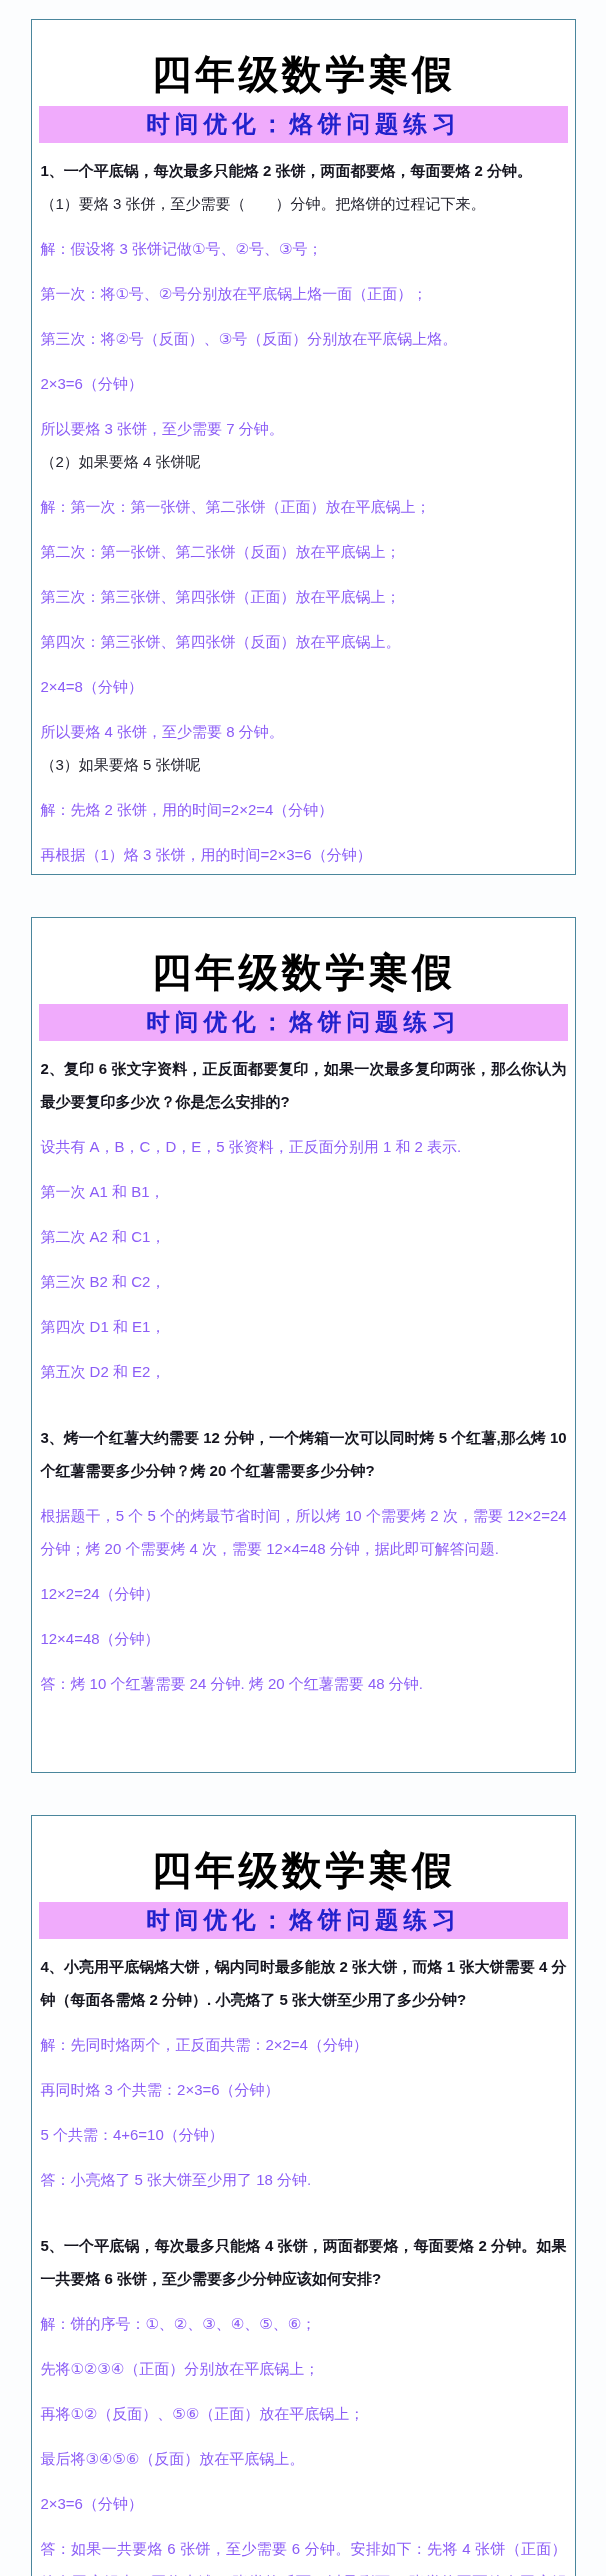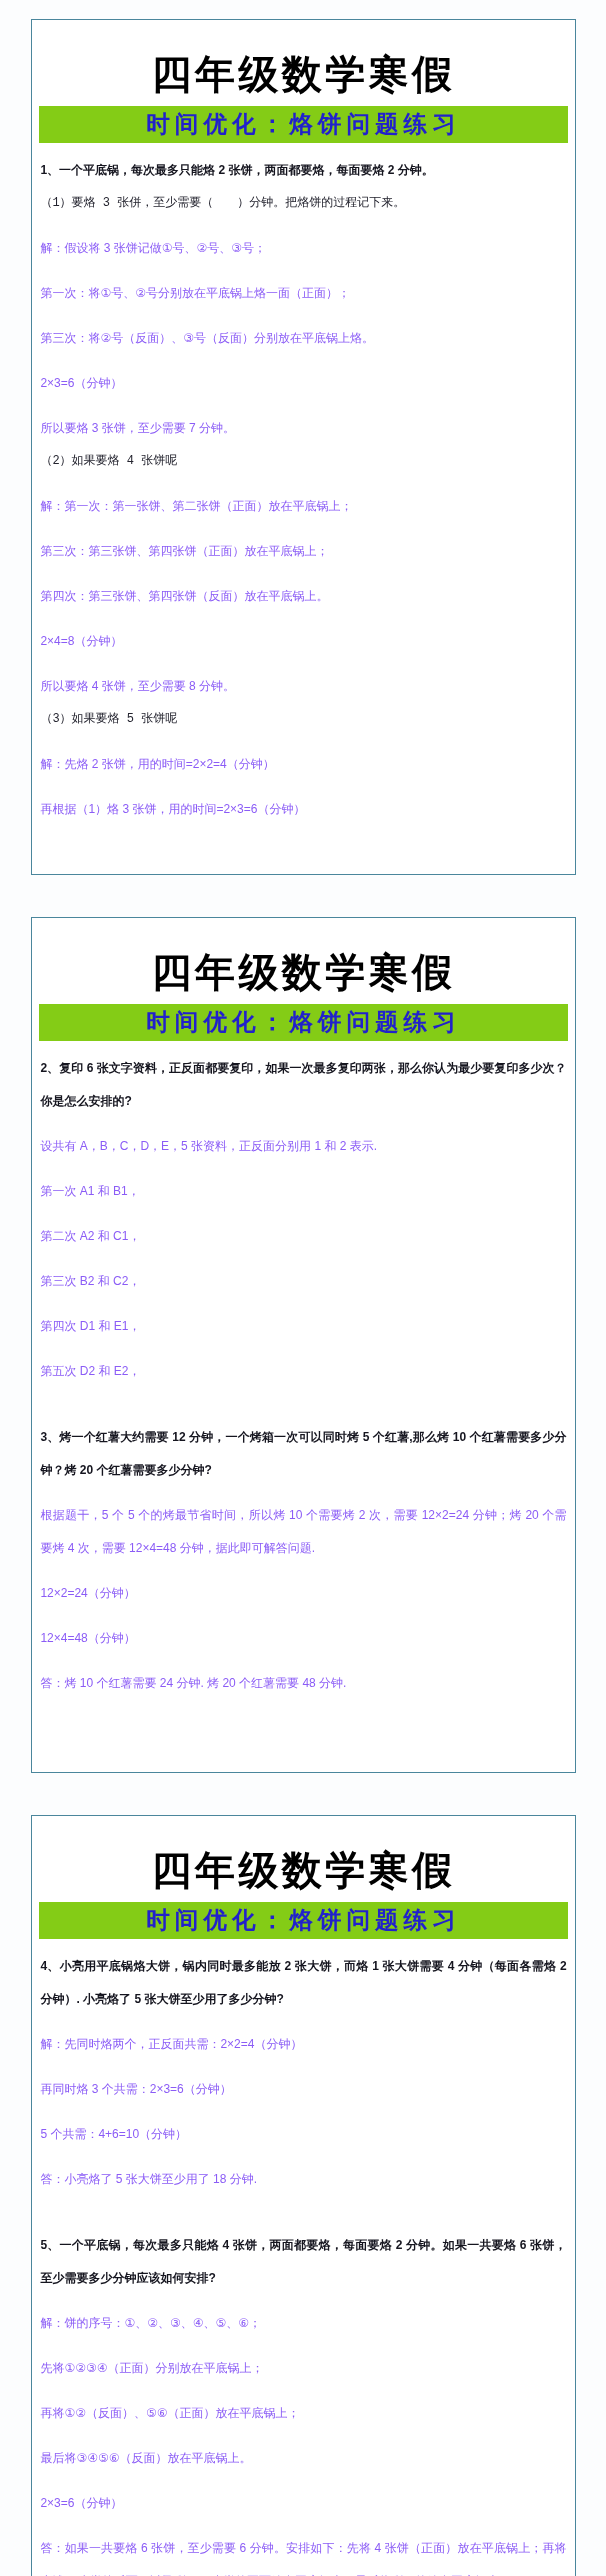--- a/index.html
+++ b/index.html
@@ -28,42 +28,42 @@
     font-family: "DejaVu Serif", "Liberation Serif", serif;
     font-size: 40px;
     line-height: 47px;
     font-weight: 700;
     color: #000000;
     letter-spacing: 3.4px;
     white-space: nowrap;
   }
   .subtitle-bar {
     margin: 8.4px 6.7px 0;
-    background: #84cc16;
+    background: #f0abfc;
     height: 37px;
     display: flex;
     align-items: center;
     justify-content: center;
   }
   .subtitle-text {
     color: #2121cc;
     font-size: 23.6px;
     font-weight: 700;
     letter-spacing: 5px;
     white-space: nowrap;
   }
   .card-body { margin: 11px 8.4px 0; }
   .blk {
     margin: 0;
-    font-size: 12px;
+    font-size: 15px;
     line-height: 33px;
     text-align: justify;
   }
   .blk-q  { color: #15151f; font-weight: 700; }
-  .blk-sq { color: #23232e; font-weight: 400; font-family: Liberation Mono, monospace; }
+  .blk-sq { color: #23232e; font-weight: 400; }
   .blk-r  { color: #8b5cf6; font-weight: 400; margin-top: 12px; }
   .blk-gap { height: 33px; }
 </style>
 </head>
 <body>
 
 <div class="page">
 
   <section class="card card-first">
     <h1 class="card-title">四年级数学寒假</h1>
@@ -73,20 +73,21 @@
     <div class="card-body">
         <p class="blk blk-q">1、一个平底锅，每次最多只能烙 2 张饼，两面都要烙，每面要烙 2 分钟。</p>
         <p class="blk blk-sq">（1）要烙 3 张併，至少需要（　　）分钟。把烙饼的过程记下来。</p>
         <p class="blk blk-r">解：假设将 3 张饼记做①号、②号、③号；</p>
         <p class="blk blk-r">第一次：将①号、②号分别放在平底锅上烙一面（正面）；</p>
         <p class="blk blk-r">第三次：将②号（反面）、③号（反面）分别放在平底锅上烙。</p>
         <p class="blk blk-r">2×3=6（分钟）</p>
         <p class="blk blk-r">所以要烙 3 张饼，至少需要 7 分钟。</p>
         <p class="blk blk-sq">（2）如果要烙 4 张饼呢</p>
         <p class="blk blk-r">解：第一次：第一张饼、第二张饼（正面）放在平底锅上；</p>
+        <p class="blk blk-r">第二次：第一张饼、第二张饼（反面）放在平底锅上；</p>
         <p class="blk blk-r">第三次：第三张饼、第四张饼（正面）放在平底锅上；</p>
         <p class="blk blk-r">第四次：第三张饼、第四张饼（反面）放在平底锅上。</p>
         <p class="blk blk-r">2×4=8（分钟）</p>
         <p class="blk blk-r">所以要烙 4 张饼，至少需要 8 分钟。</p>
         <p class="blk blk-sq">（3）如果要烙 5 张饼呢</p>
         <p class="blk blk-r">解：先烙 2 张饼，用的时间=2×2=4（分钟）</p>
         <p class="blk blk-r">再根据（1）烙 3 张饼，用的时间=2×3=6（分钟）</p>
       </div>
   </section>
 

